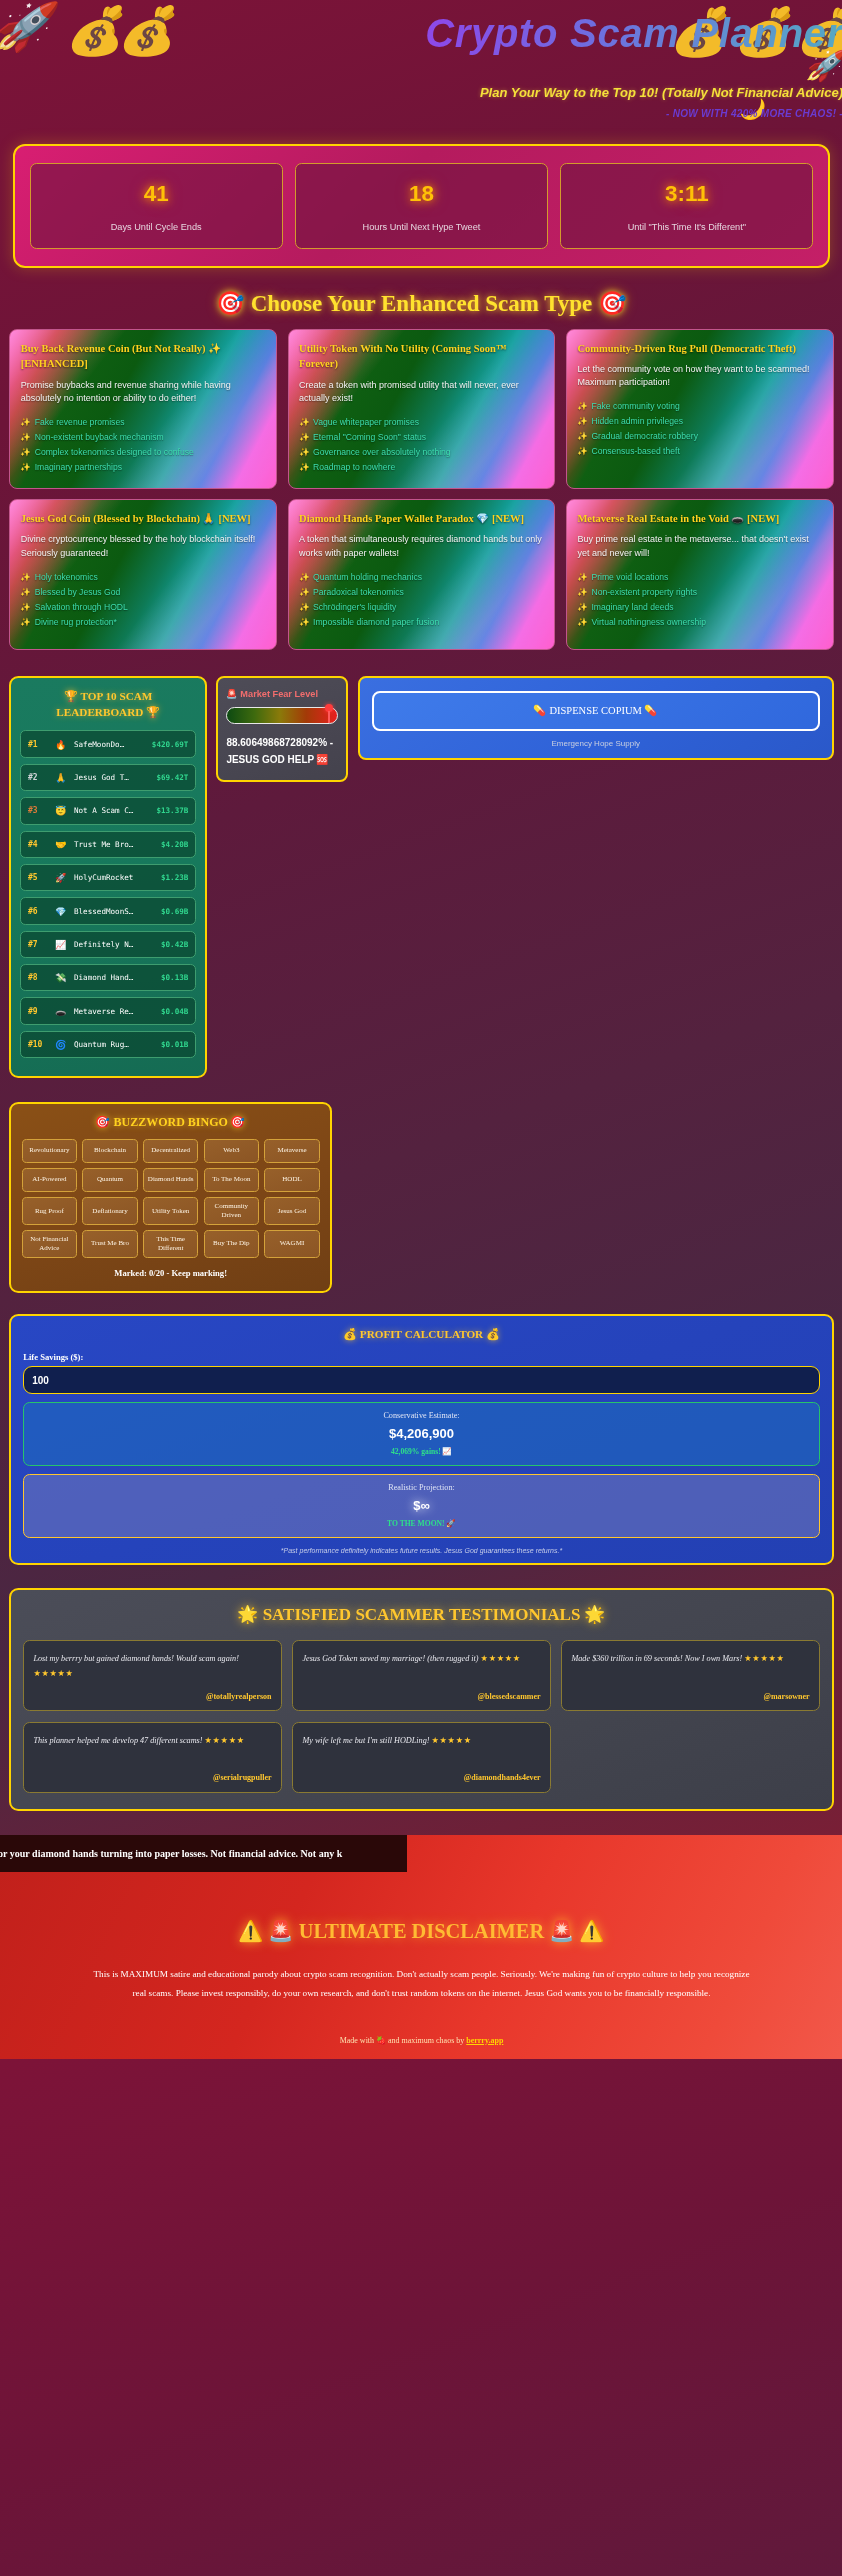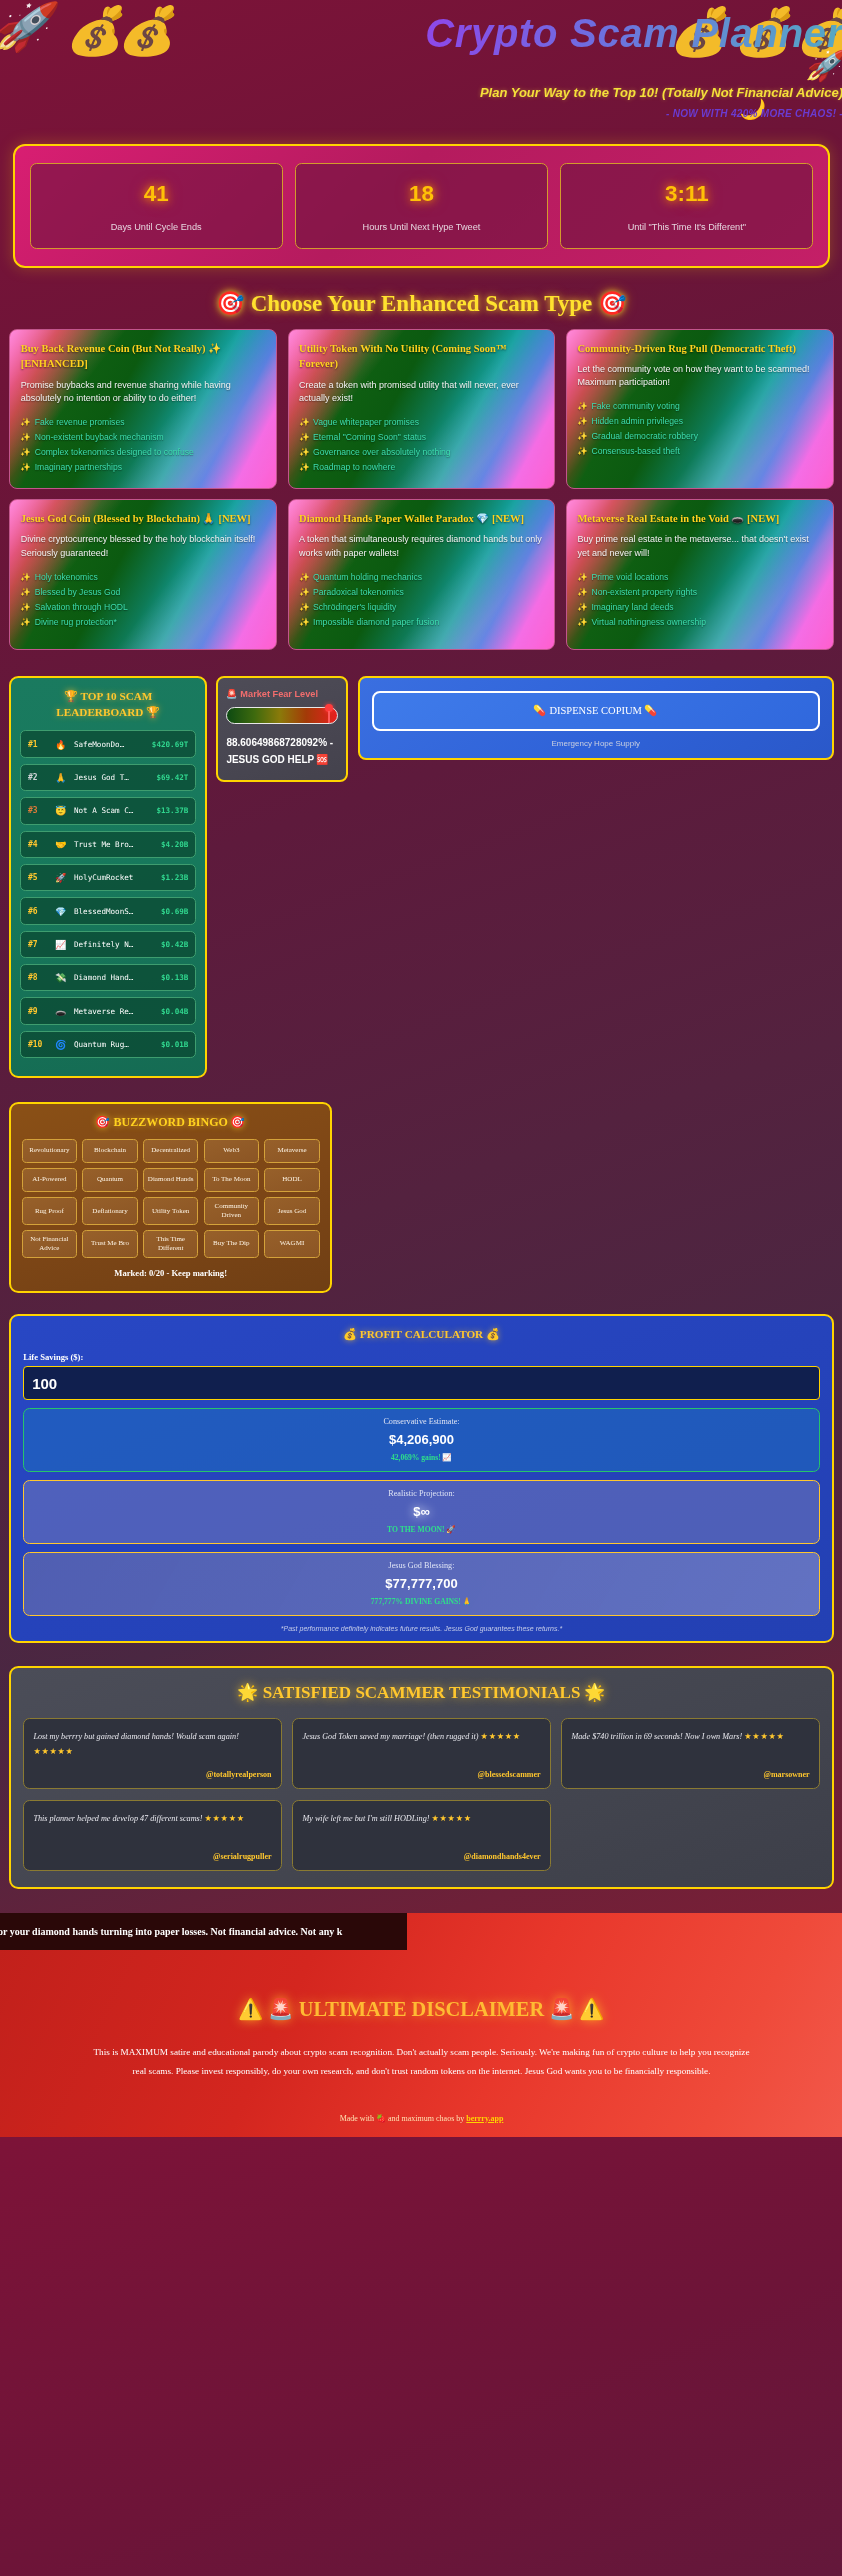--- a/index.html
+++ b/index.html
@@ -226,22 +226,22 @@
     background: linear-gradient(160deg, #2847c4 0%, #2543bb 50%, #2340b3 100%);
     border: 2px solid #ffd400; border-radius: 9.2px; padding: 12px 12px 9.2px;
   }
   .calc-title {
     text-align: center; font-family: "Liberation Serif", serif;
     font-size: 11.2px; font-weight: bold; color: #ffc72e; margin-bottom: 10.5px;
     text-shadow: 0 0 6.6px rgba(255,200,40,.65);
   }
   .calc-label { font-family: "Liberation Serif", serif; font-size: 8.6px; font-weight: bold; color: #fff; margin-bottom: 4.6px; }
   .calc-input {
-    width: 100%; background: #101f4e; border: 1.3px solid #ffd400; border-radius: 4px;
-    color: #fff; font-size: 15px; font-weight: bold; padding: 7.2px 8px; outline: none;
+    width: 100%; background: #101f4e; border: 1.3px solid #ffd400; border-radius: 9px;
+    color: #fff; font-size: 10px; font-weight: bold; padding: 7.2px 8px; outline: none;
     font-family: "Liberation Sans", sans-serif;
   }
   .calc-box { border-radius: 6.6px; padding: 8px 6.6px 9.2px; margin-top: 8px; text-align: center; }
   .calc-box.conservative { background: rgba(30,110,190,.55); border: 1.3px solid #27c46b; }
   .calc-box.realistic { background: rgba(125,128,185,.48); border: 1.3px solid #ffc72e; }
   .calc-box.blessing { background: linear-gradient(120deg, rgba(108,112,170,.6), rgba(150,155,205,.55)); border: 1.3px solid #ffc72e; }
   .calc-box-label { font-family: "Liberation Serif", serif; font-size: 8.2px; color: #dfe4f5; }
   .calc-box-value { font-size: 13px; font-weight: bold; color: #fff; margin: 6.6px 0 5.3px; }
   .calc-box-value.inf { text-shadow: 0 0 9.2px rgba(255,255,255,.95); }
   .calc-box-note { font-family: "Liberation Serif", serif; font-size: 7.6px; font-weight: bold; color: #2ee08a; }
@@ -527,44 +527,39 @@
       <div class="calc-box-value">$4,206,900</div>
       <div class="calc-box-note">42,069% gains! 📈</div>
     </div>
 
     <div class="calc-box realistic">
       <div class="calc-box-label">Realistic Projection:</div>
       <div class="calc-box-value inf">$∞</div>
       <div class="calc-box-note">TO THE MOON! 🚀</div>
     </div>
 
-    <div class="calc-box blessing">
-      <div class="calc-box-label">Jesus God Blessing:</div>
-      <div class="calc-box-value">$77,777,700</div>
-      <div class="calc-box-note">777,777% DIVINE GAINS! 🙏</div>
-    </div>
 
     <div class="calc-foot">*Past performance definitely indicates future results. Jesus God guarantees these returns.*</div>
   </div>
 
 </div>
 
 <div class="testimonials">
   <div class="test-title">🌟 SATISFIED SCAMMER TESTIMONIALS 🌟</div>
   <div class="test-grid" id="test-grid">
       <div class="test-card">
         <div class="test-quote"><span>Lost my berrry but gained diamond hands! Would scam again!</span> <span class="test-stars">★★★★★</span></div>
         <div class="test-handle">@totallyrealperson</div>
       </div>
       <div class="test-card">
         <div class="test-quote"><span>Jesus God Token saved my marriage! (then rugged it)</span> <span class="test-stars">★★★★★</span></div>
         <div class="test-handle">@blessedscammer</div>
       </div>
       <div class="test-card">
-        <div class="test-quote"><span>Made $740 trillion in 69 seconds! Now I own Mars!</span> <span class="test-stars">★★★★★</span></div>
+        <div class="test-quote"><span>Made $360 trillion in 69 seconds! Now I own Mars!</span> <span class="test-stars">★★★★★</span></div>
         <div class="test-handle">@marsowner</div>
       </div>
       <div class="test-card">
         <div class="test-quote"><span>This planner helped me develop 47 different scams!</span> <span class="test-stars">★★★★★</span></div>
         <div class="test-handle">@serialrugpuller</div>
       </div>
       <div class="test-card">
         <div class="test-quote"><span>My wife left me but I'm still HODLing!</span> <span class="test-stars">★★★★★</span></div>
         <div class="test-handle">@diamondhands4ever</div>
       </div>

